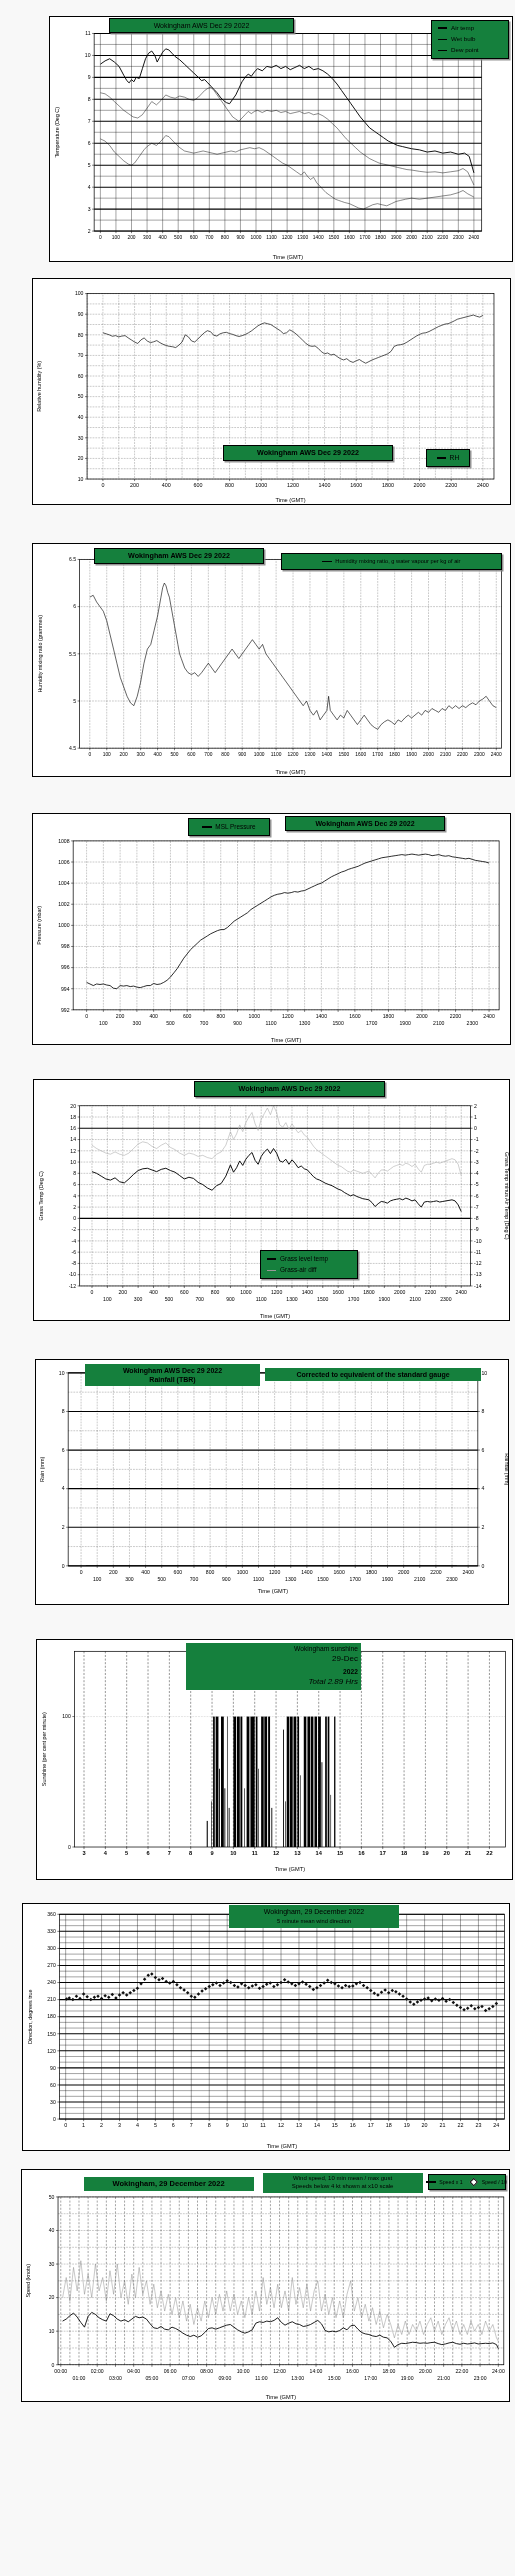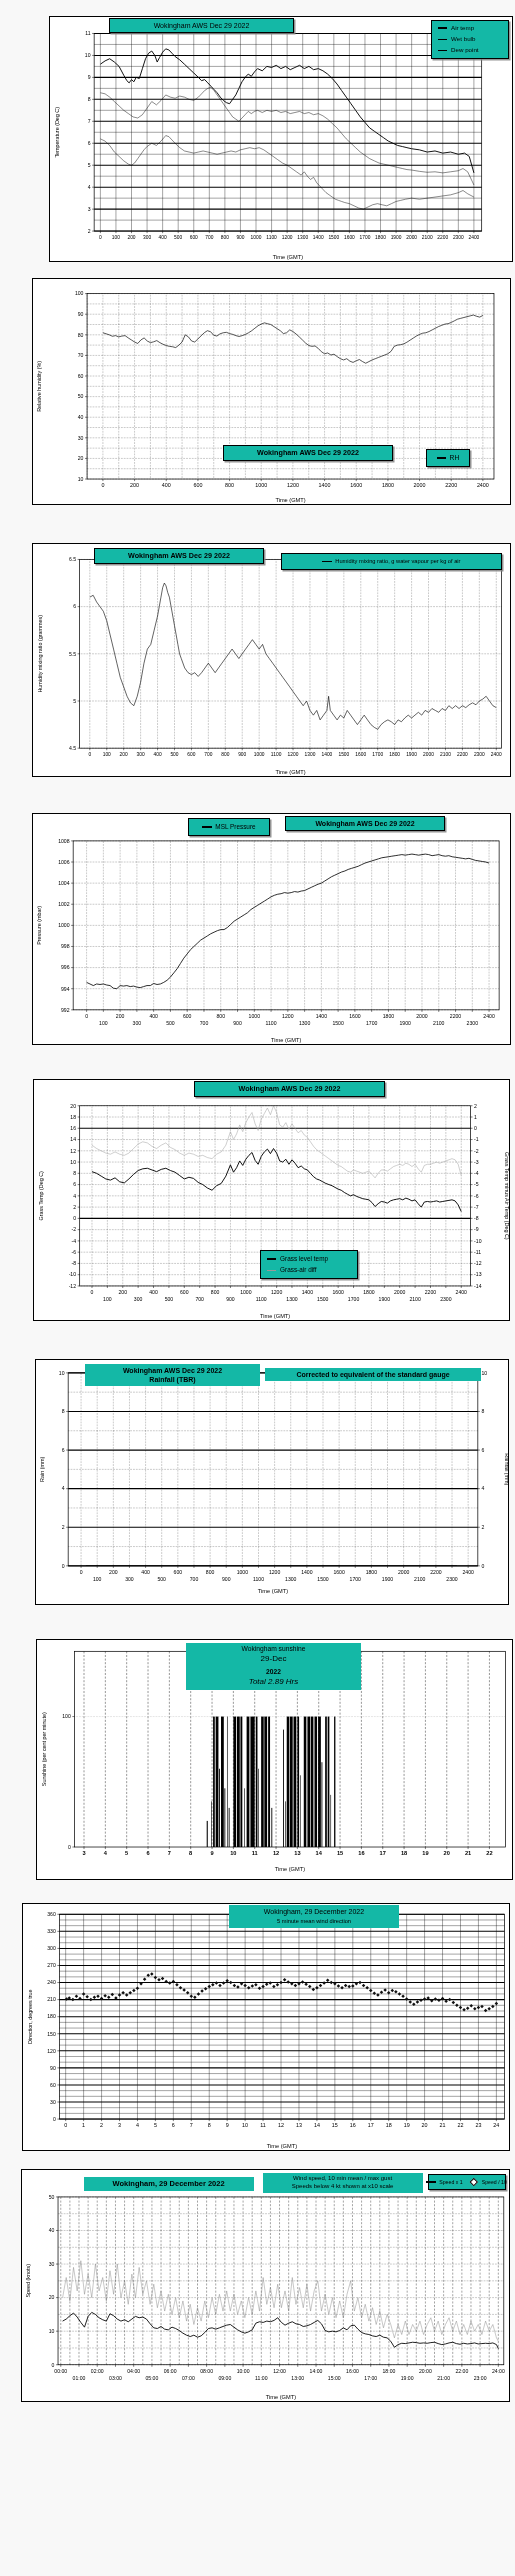--- a/index.html
+++ b/index.html
@@ -2,21 +2,21 @@
 <html style="font-size:8.2px"><head>
 <meta charset="utf-8">
 <style>
   html,body{margin:0;padding:0}
   body{width:515px;height:2576px;background:#f8f8f8;position:relative;
        font-family:"Liberation Sans",sans-serif;color:#000}
   #page{position:absolute;left:0;top:0;width:515px;height:2576px}
   .panel{position:absolute;background:#fff;border:0.5px solid #000;box-sizing:border-box;overflow:hidden}
   .panel svg{position:absolute;left:0;top:0}
   svg text{font-family:"Liberation Sans","DejaVu Sans",sans-serif;fill:#000}
-  .ov{position:absolute;box-sizing:border-box;text-align:center;line-height:1.3;padding:2.1px 3.1px;background:#14b8a6}
+  .ov{position:absolute;box-sizing:border-box;text-align:center;line-height:1.3;padding:2.1px 3.1px;background:#15803d}
   .ov.boxed{border:0.5px solid #000}
   .ov.shadow{box-shadow:1.5px 1.5px 0 rgba(130,130,130,.85)}
   .ov .ln{white-space:nowrap}
   .lgwrap{display:flex;justify-content:center;align-items:center;height:100%}
   .lgwrap.col{flex-direction:column;align-items:flex-start}
   .legend-item{display:flex;align-items:center;padding:1.5px 3.1px;white-space:nowrap}
   .mk{flex:0 0 auto;display:inline-block;width:9.3px;margin-right:3.6px}
   .mk.bline{height:1.5px;background:#000}
   .mk.tline{height:0.5px;background:#000}
   .mk.gline{height:0.5px;background:#999}
@@ -963,21 +963,21 @@
         <text x="836.4876237623763" y="418" font-size="11" text-anchor="middle" font-weight="700">21</text>
         <line x1="877.9232673267327" y1="402" x2="877.9232673267327" y2="406" stroke="#000" stroke-width="1"></line>
         <text x="877.9232673267327" y="418" font-size="11" text-anchor="middle" font-weight="700">22</text>
         <text x="490.5" y="448" font-size="11" text-anchor="middle">Time (GMT)</text>
         <line x1="68" y1="402" x2="72" y2="402" stroke="#000" stroke-width="1"></line>
         <text x="65" y="405.5" font-size="10" text-anchor="end">0</text>
         <line x1="68" y1="148.66666666666669" x2="72" y2="148.66666666666669" stroke="#000" stroke-width="1"></line>
         <text x="65" y="152.16666666666669" font-size="10" text-anchor="end">100</text>
         <text x="0" y="0" font-size="10.5" text-anchor="middle" transform="translate(16,212) rotate(-90)">Sunshine (per cent per minute)</text>
       </svg>
-      <div class="ov" style="left: 149px; top: 3.1px; width: 175px;">
+      <div class="ov" style="left: 149px; top: 3.1px; width: 175px; text-align: right;">
         <div class="ln" style="font-size: 6.7px;">Wokingham sunshine</div>
         <div class="ln" style="font-size: 8px;">29-Dec</div>
         <div class="ln" style="font-size: 6.7px; font-weight: 700; margin-top: 4.1px;">2022</div>
         <div class="ln" style="font-size: 8px; font-style: italic;">Total 2.89 Hrs</div>
       </div>
     </section>
     <section class="panel" style="left: 22px; top: 1903px; width: 488px; height: 248px;">
       <svg width="488" height="248" viewBox="0 0 947 482">
         <line x1="82.20766129032258" y1="20" x2="82.20766129032258" y2="418" stroke="#000" stroke-width="0.7"></line>
         <line x1="117.0866935483871" y1="20" x2="117.0866935483871" y2="418" stroke="#000" stroke-width="0.7"></line>

